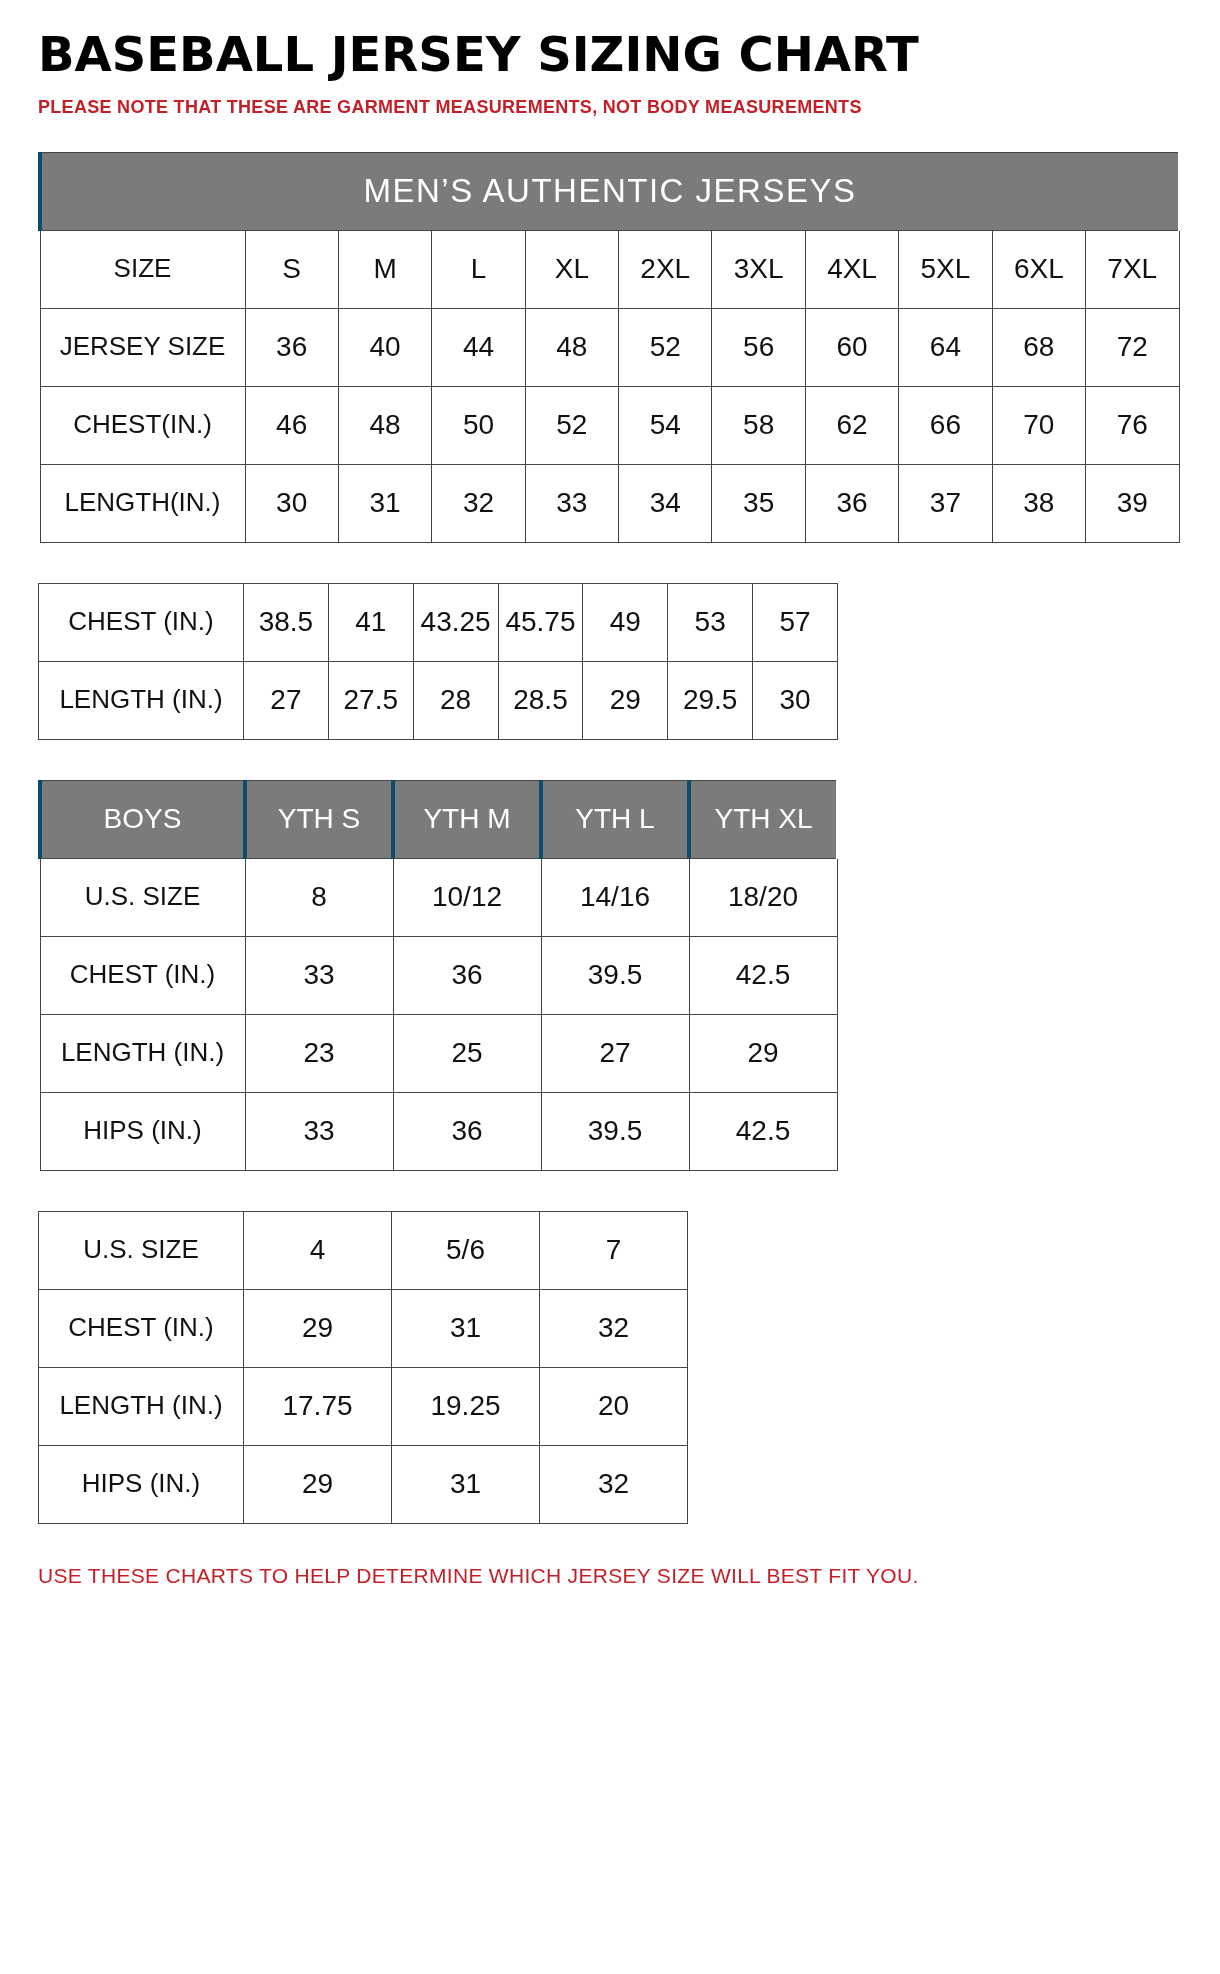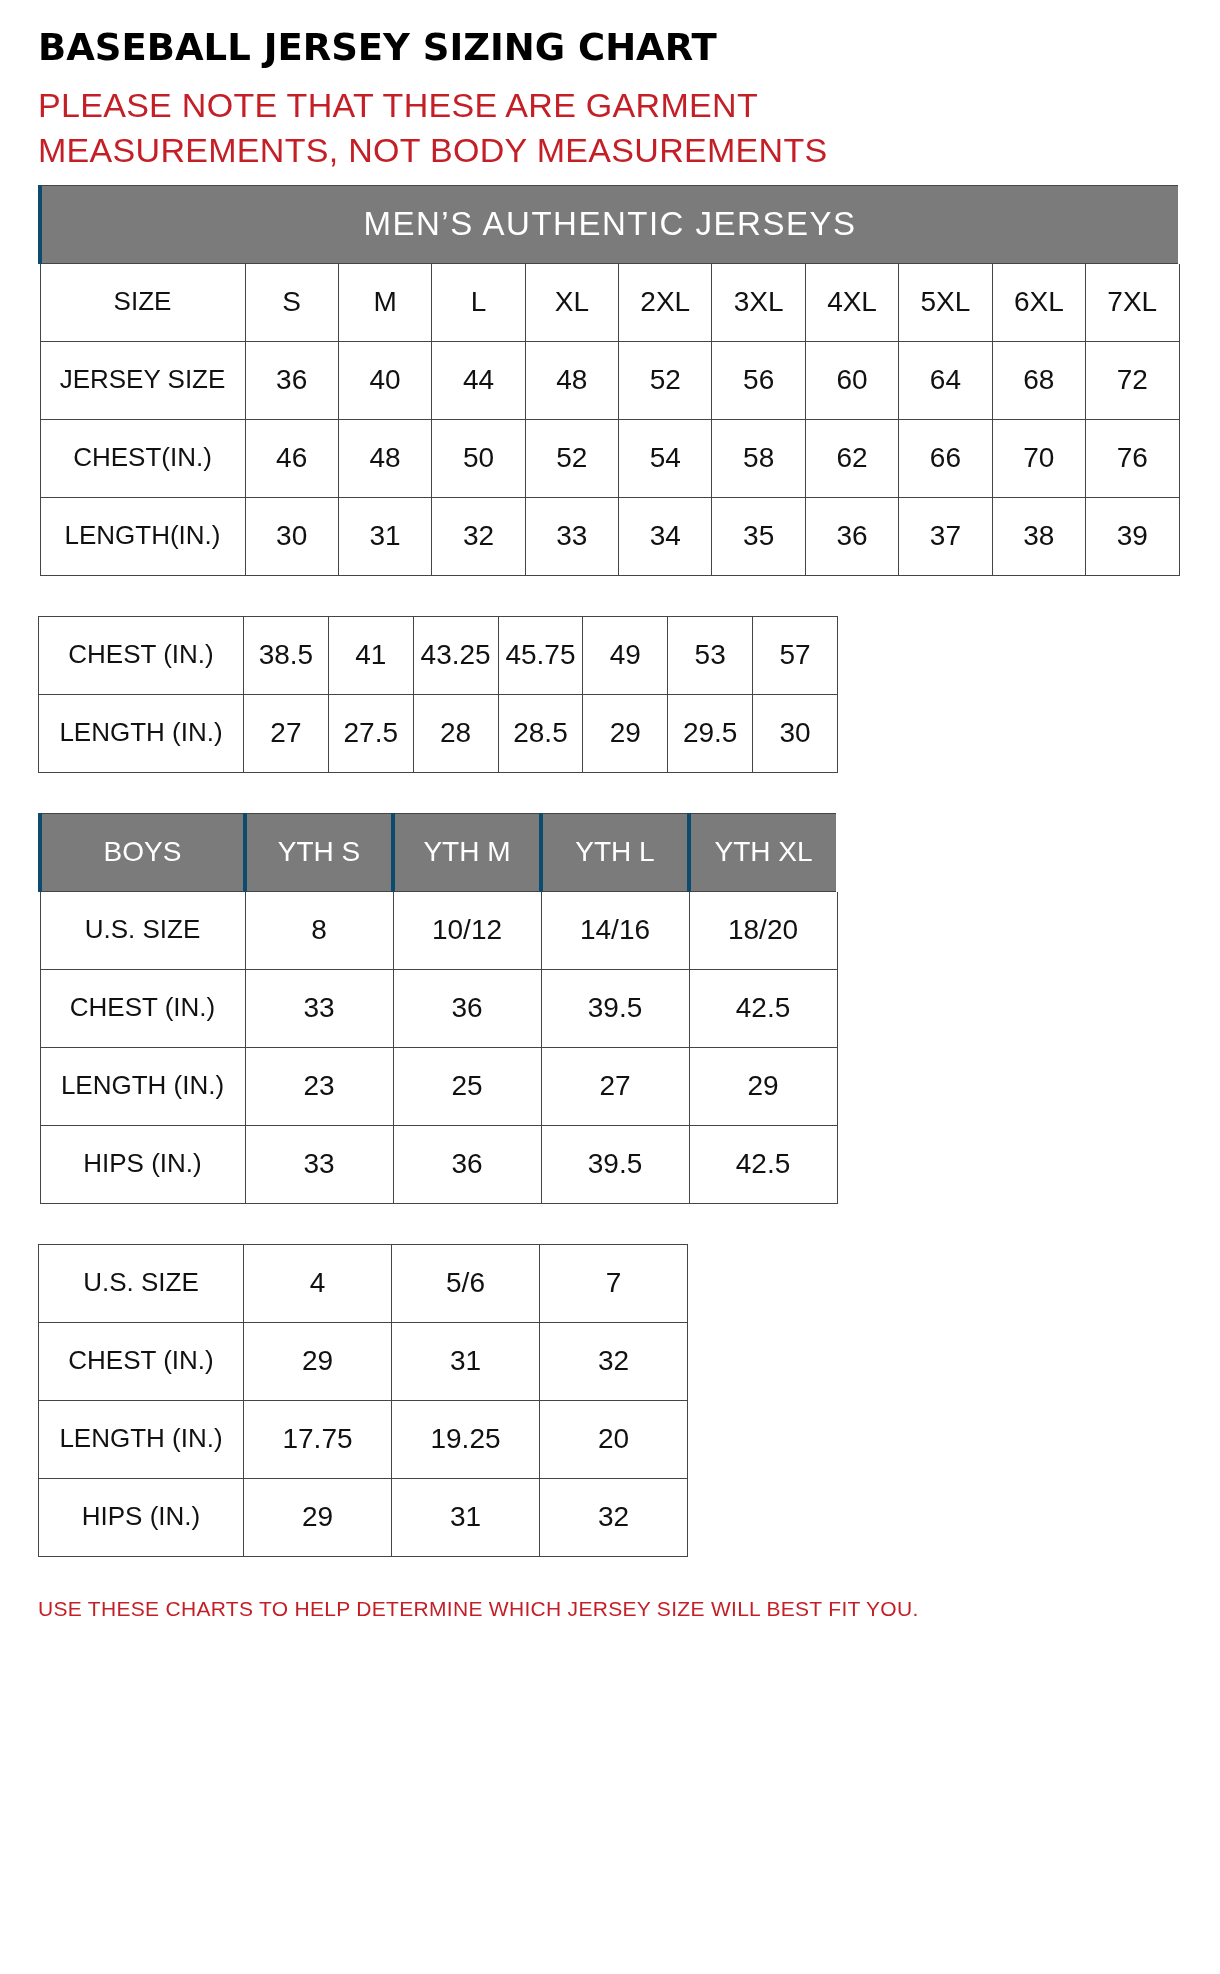--- a/index.html
+++ b/index.html
@@ -10,26 +10,26 @@
     --border:#454545;
   }
   *{box-sizing:border-box;}
   html,body{margin:0;padding:0;}
   body{
     width:1220px; min-height:1974px; background:#ffffff;
     font-family:"Liberation Sans","DejaVu Sans",sans-serif;
     padding:26px 38px 30px 38px;
   }
   .page-title{
-    margin:0 0 14px 0; font-size:37px; font-weight:800; color:#000;
+    margin:0 0 14px 0; font-size:48px; font-weight:800; color:#000;
     font-family:"DejaVu Sans","Liberation Sans",sans-serif; letter-spacing:0px;
   }
   .note{
-    max-width:930px; margin:0 0 12px 0; color:var(--accent-red);
-    font-size:34px; font-weight:400; line-height:1.32; letter-spacing:0.3px;
+    max-width:930px; margin:0 0 32px 0; color:var(--accent-red);
+    font-size:18px; font-weight:700; line-height:1.32; letter-spacing:0.3px;
   }
   .tbl-section{margin-bottom:40px;}
   table.sizing-table{border-collapse:collapse; table-layout:fixed;}
   table.wide{width:1142px;}
   table.mid{width:800px;}
   table.narrow{width:650px;}
   col.label-col{width:205px;}
   .sizing-table td{
     border:1px solid var(--border); height:78px; padding:2px 6px;
     text-align:center; vertical-align:middle; line-height:1.15;

